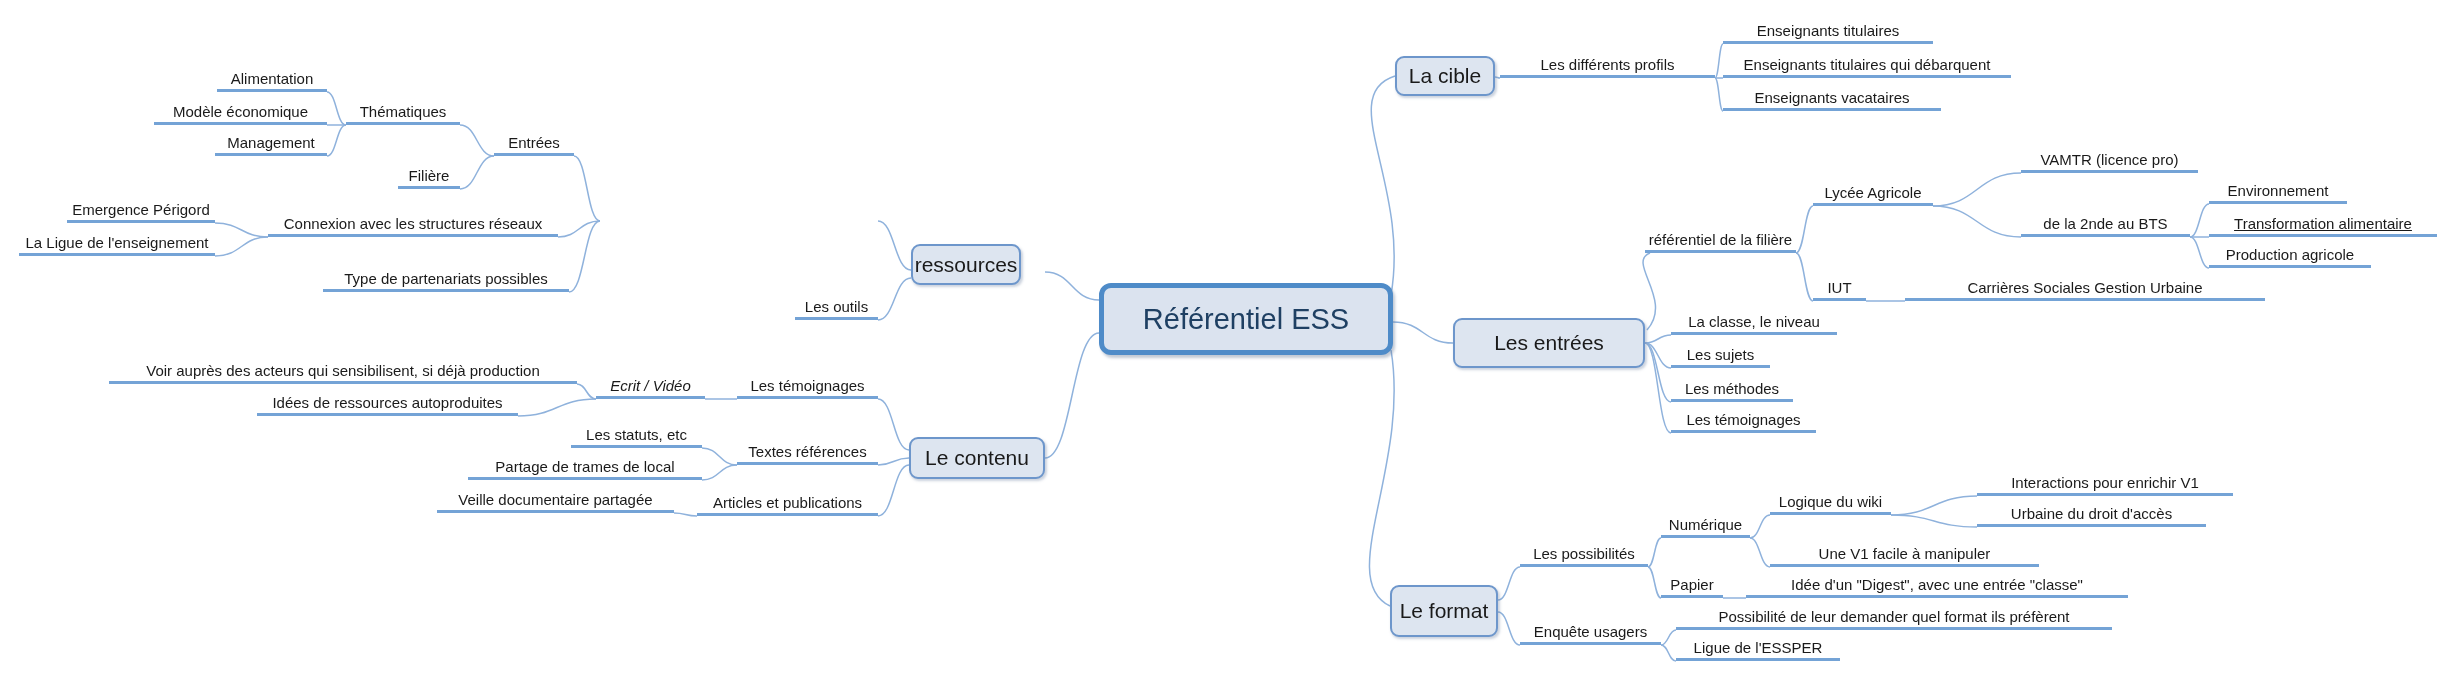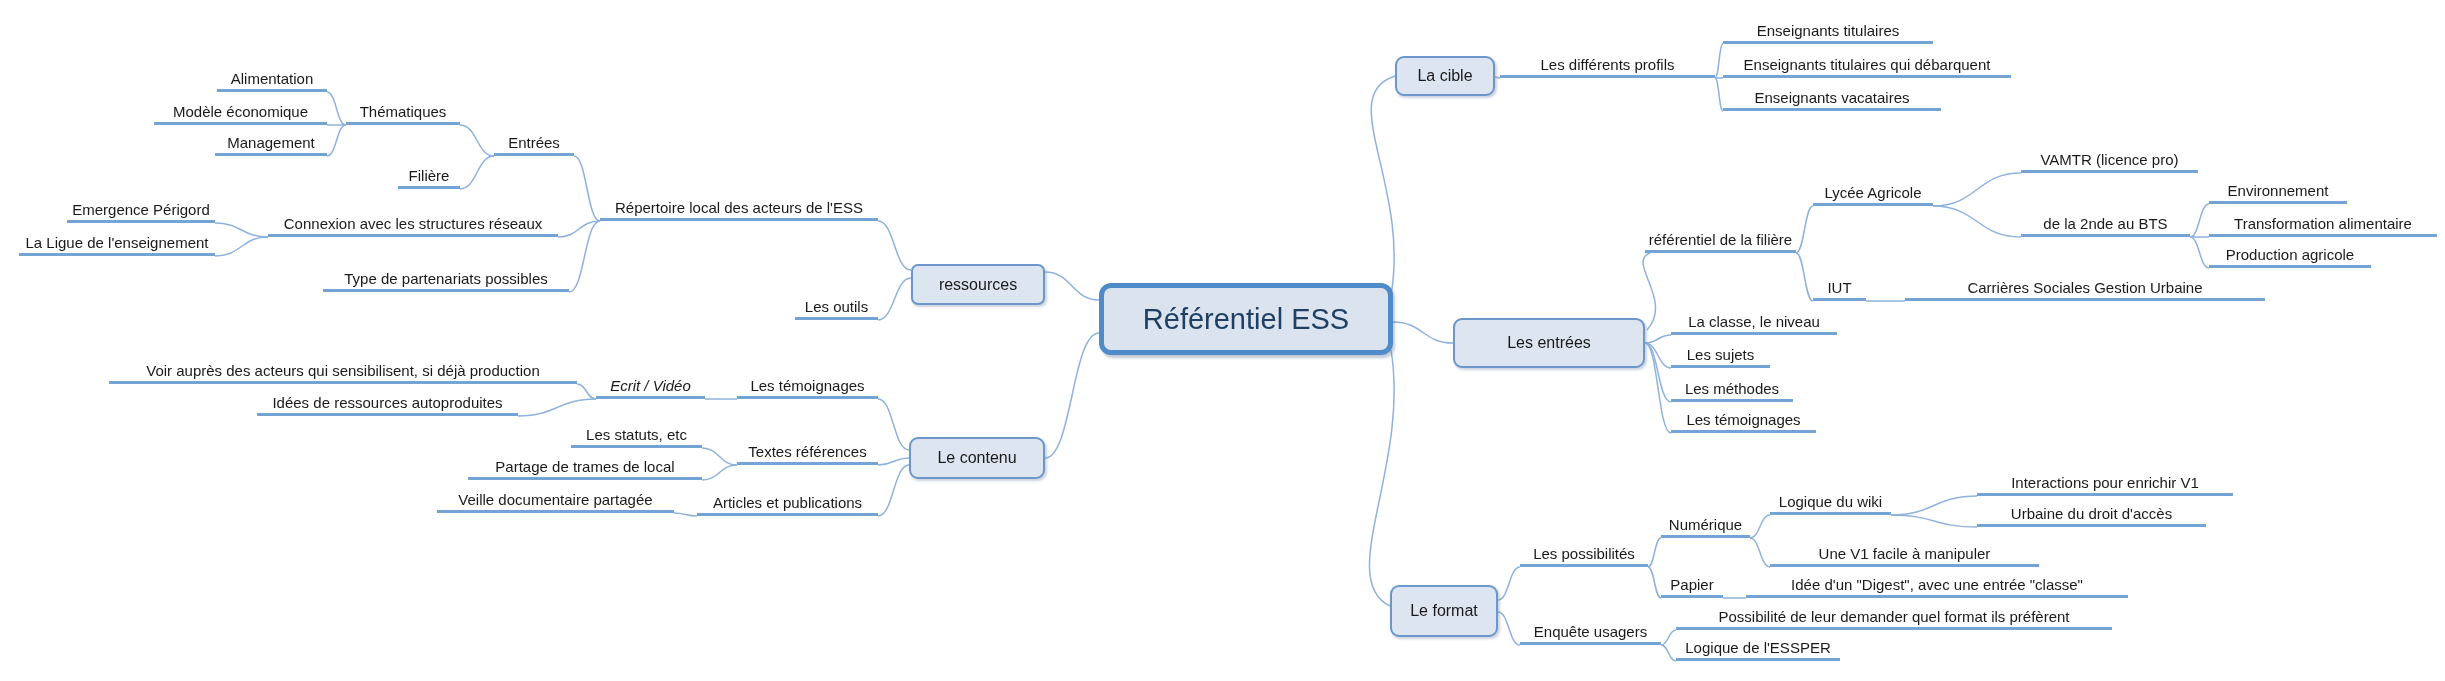--- a/index.html
+++ b/index.html
@@ -15,21 +15,21 @@
     display:flex;align-items:flex-end;justify-content:center;
     font-size:15px;color:#1a1a1a;white-space:nowrap;
     padding-bottom:3px;line-height:1;
   }
   .box{
     position:absolute;box-sizing:border-box;
     background:var(--boxFill,#dde5f0);
     border:2px solid var(--boxBorder,#6d96cb);
     border-radius:9px;
     display:flex;align-items:center;justify-content:center;
-    font-size:16px;color:#1a1a1a;white-space:nowrap;
+    font-size:21px;color:#1a1a1a;white-space:nowrap;
     box-shadow:1.5px 2px 2.5px rgba(110,130,160,0.35);
   }
   .box.root{
     border:5px solid var(--rootBorder,#4e8bc8);
     border-radius:12px;
     font-size:29px;font-weight:normal;color:var(--rootText,#1f4063);
     background:var(--rootFill,#dbe3ef);
     box-shadow:2px 3px 3px rgba(100,120,150,0.4);
   }
 </style>
@@ -87,26 +87,25 @@
       <path d="M 1648 567 C 1654.5 567, 1654.5 598, 1661 598"></path>
       <path d="M 1750 538 C 1760 538, 1760 515, 1770 515"></path>
       <path d="M 1750 538 C 1760 538, 1760 567, 1770 567"></path>
       <path d="M 1891 515 C 1934 515, 1934 496, 1977 496"></path>
       <path d="M 1891 515 C 1934 515, 1934 527, 1977 527"></path>
       <path d="M 1723 598 C 1734.5 598, 1734.5 598, 1746 598"></path>
       <path d="M 1661 645 C 1668.5 645, 1668.5 630, 1676 630"></path>
       <path d="M 1661 645 C 1668.5 645, 1668.5 661, 1676 661"></path>
     </svg>
 <div class="box root" style="top: 283px; height: 72px; left: 1099px; width: 294px;">Référentiel ESS</div>
-    <div class="box" style="top: 264px; height: 41px; left: 911px; width: 134px; border-radius: 7px;">ressources</div>
+    <div class="box" style="top: 244px; height: 41px; left: 911px; width: 110px;">ressources</div>
     <div class="box" style="top: 437px; height: 42px; left: 909px; width: 136px;">Le contenu</div>
     <div class="box" style="top: 56px; height: 40px; left: 1395px; width: 100px;">La cible</div>
     <div class="box" style="top: 318px; height: 50px; left: 1453px; width: 192px;">Les entrées</div>
     <div class="box" style="top: 585px; height: 52px; left: 1390px; width: 108px;">Le format</div>
-    <div class="topic" style="top: 196px; left: 600px; width: 278px;">Répertoire local des acteurs de l'ESS</div>
     <div class="topic" style="top: 295px; left: 795px; width: 83px;">Les outils</div>
     <div class="topic" style="top: 131px; left: 494px; width: 80px;">Entrées</div>
     <div class="topic" style="top: 100px; left: 346px; width: 114px;">Thématiques</div>
     <div class="topic" style="top: 164px; left: 398px; width: 62px;">Filière</div>
     <div class="topic" style="top: 67px; left: 217px; width: 110px;">Alimentation</div>
     <div class="topic" style="top: 100px; left: 154px; width: 173px;">Modèle économique</div>
     <div class="topic" style="top: 131px; left: 215px; width: 112px;">Management</div>
     <div class="topic" style="top: 212px; left: 268px; width: 290px;">Connexion avec les structures réseaux</div>
     <div class="topic" style="top: 267px; left: 323px; width: 246px;">Type de partenariats possibles</div>
     <div class="topic" style="top: 198px; left: 67px; width: 148px;">Emergence Périgord</div>
@@ -122,32 +121,32 @@
     <div class="topic" style="top: 488px; left: 437px; width: 237px;">Veille documentaire partagée</div>
     <div class="topic" style="top: 53px; left: 1500px; width: 215px;">Les différents profils</div>
     <div class="topic" style="top: 19px; left: 1723px; width: 210px;">Enseignants titulaires</div>
     <div class="topic" style="top: 53px; left: 1723px; width: 288px;">Enseignants titulaires qui débarquent</div>
     <div class="topic" style="top: 86px; left: 1723px; width: 218px;">Enseignants vacataires</div>
     <div class="topic" style="top: 228px; left: 1645px; width: 151px;">référentiel de la filière</div>
     <div class="topic" style="top: 181px; left: 1813px; width: 120px;">Lycée Agricole</div>
     <div class="topic" style="top: 148px; left: 2021px; width: 177px;">VAMTR (licence pro)</div>
     <div class="topic" style="top: 212px; left: 2021px; width: 169px;">de la 2nde au BTS</div>
     <div class="topic" style="top: 179px; left: 2209px; width: 138px;">Environnement</div>
-    <div class="topic" style="top: 212px; left: 2209px; width: 228px;">Transformation alimentaire</div>
+    <div class="topic" style="top: 212px; left: 2209px; width: 228px; text-decoration: underline;">Transformation alimentaire</div>
     <div class="topic" style="top: 243px; left: 2209px; width: 162px;">Production agricole</div>
     <div class="topic" style="top: 276px; left: 1813px; width: 53px;">IUT</div>
     <div class="topic" style="top: 276px; left: 1905px; width: 360px;">Carrières Sociales Gestion Urbaine</div>
     <div class="topic" style="top: 310px; left: 1671px; width: 166px;">La classe, le niveau</div>
     <div class="topic" style="top: 343px; left: 1671px; width: 99px;">Les sujets</div>
     <div class="topic" style="top: 377px; left: 1671px; width: 122px;">Les méthodes</div>
     <div class="topic" style="top: 408px; left: 1671px; width: 145px;">Les témoignages</div>
     <div class="topic" style="top: 542px; left: 1520px; width: 128px;">Les possibilités</div>
     <div class="topic" style="top: 513px; left: 1661px; width: 89px;">Numérique</div>
     <div class="topic" style="top: 490px; left: 1770px; width: 121px;">Logique du wiki</div>
     <div class="topic" style="top: 471px; left: 1977px; width: 256px;">Interactions pour enrichir V1</div>
     <div class="topic" style="top: 502px; left: 1977px; width: 229px;">Urbaine du droit d'accès</div>
     <div class="topic" style="top: 542px; left: 1770px; width: 269px;">Une V1 facile à manipuler</div>
     <div class="topic" style="top: 573px; left: 1661px; width: 62px;">Papier</div>
     <div class="topic" style="top: 573px; left: 1746px; width: 382px;">Idée d'un "Digest", avec une entrée "classe"</div>
     <div class="topic" style="top: 620px; left: 1520px; width: 141px;">Enquête usagers</div>
     <div class="topic" style="top: 605px; left: 1676px; width: 436px;">Possibilité de leur demander quel format ils préfèrent</div>
-    <div class="topic" style="top: 636px; left: 1676px; width: 164px;">Logique de l'ESSPER</div>
+    <div class="topic" style="top: 636px; left: 1676px; width: 164px;">Ligue de l'ESSPER</div>
   </div>
 
 </body></html>

